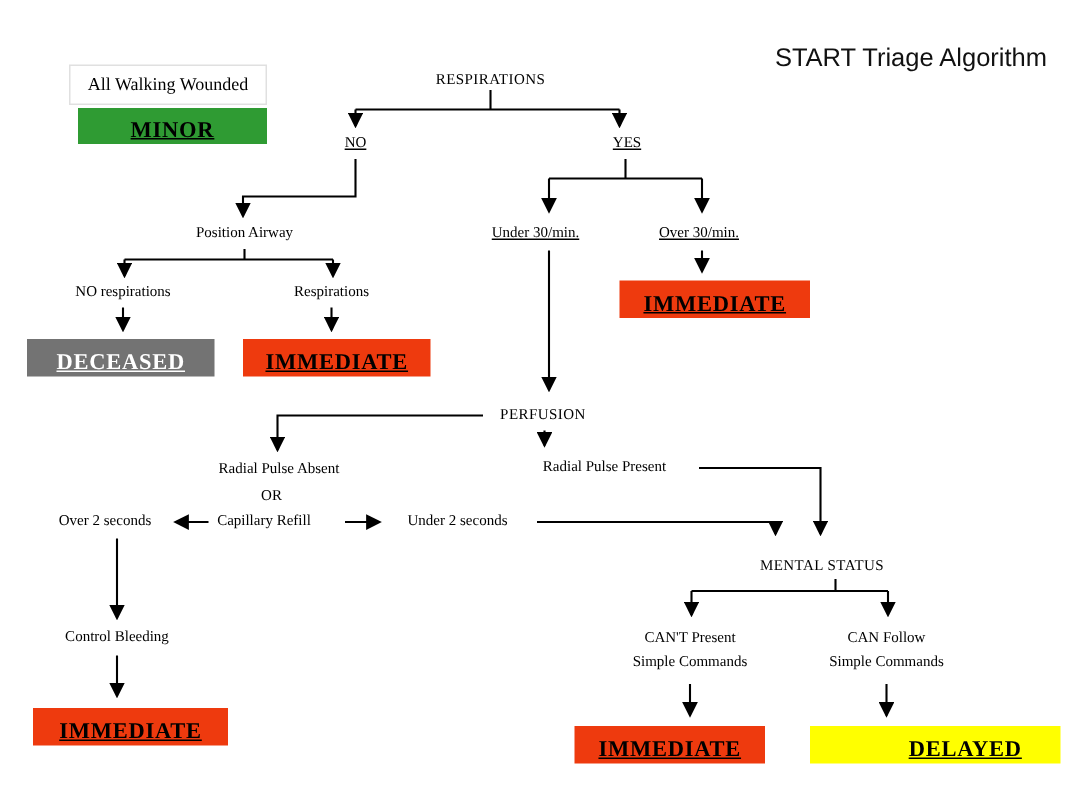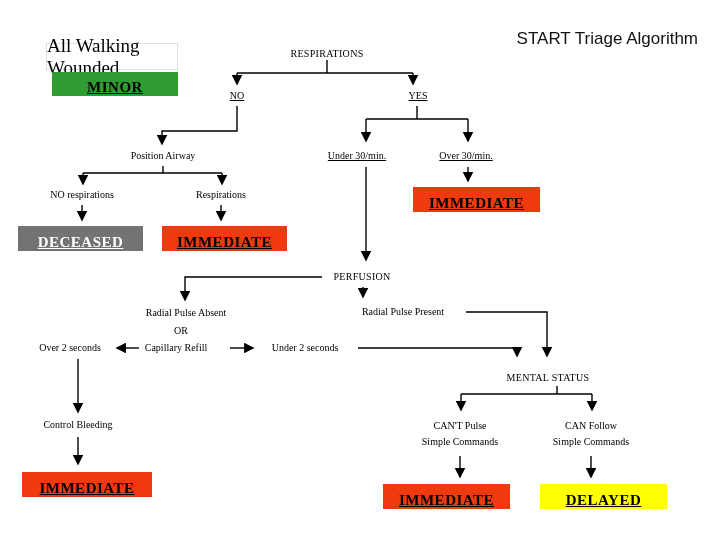--- a/index.html
+++ b/index.html
@@ -6,21 +6,21 @@
   #slide{position:relative;width:720px;height:540px;background:#ffffff;overflow:hidden;
          font-family:"Liberation Serif", serif;color:#000;}
   #title{position:absolute;top:29px;right:22px;font-family:"Liberation Sans", sans-serif;
          font-weight:normal;font-size:17px;color:#111;}
   .lbl{position:absolute;transform:translateX(-50%);white-space:nowrap;font-size:10px;line-height:14px;}
   .lbl.caps{letter-spacing:0.3px;}
   .u{text-decoration:underline;}
   .two{text-align:center;line-height:16px;}
   .two span{display:block;}
   .wwbox{position:absolute;left:46px;top:43px;width:130px;height:25px;border:1px solid #e0e0e0;
-         display:flex;align-items:center;justify-content:center;font-size:19px;}
+         display:flex;align-items:center;justify-content:center;font-size:12px;}
   .box{position:absolute;display:flex;align-items:flex-end;justify-content:center;}
   .boxlbl{font-weight:bold;font-size:15px;text-decoration:underline;letter-spacing:0.5px;}
   .box.dark .boxlbl{color:#ffffff;}
   svg.edges{position:absolute;left:0;top:0;pointer-events:none;}
   svg.edges path{fill:none;stroke:#000;stroke-width:1.4;}
 </style>
 </head>
 <body>
 
 <div id="slide">
@@ -79,21 +79,21 @@
   <div class="lbl" style="left:186px;top:306px">Radial Pulse Absent</div>
   <div class="lbl" style="left:181px;top:324px">OR</div>
   <div class="lbl" style="left:176px;top:341px">Capillary Refill</div>
   <div class="lbl" style="left:70px;top:341px">Over 2 seconds</div>
   <div class="lbl" style="left:305px;top:341px">Under 2 seconds</div>
   <div class="lbl caps" style="left:548px;top:371px">MENTAL STATUS</div>
   <div class="lbl" style="left:403px;top:305px">Radial Pulse Present</div>
   <div class="lbl" style="left:78px;top:418px">Control Bleeding</div>
 
   <div class="lbl two" style="left:460px;top:418px">
-    <span>CAN'T Pulse</span>
+    <span>CAN'T Present</span>
     <span>Simple Commands</span>
   </div>
   <div class="lbl two" style="left:591px;top:418px">
     <span>CAN Follow</span>
     <span>Simple Commands</span>
   </div>
 
   <div class="box" style="left: 52px; top: 72px; width: 126px; height: 24px; background-color: rgb(47, 155, 51);">
     <span class="boxlbl">MINOR</span>
   </div>
@@ -105,17 +105,17 @@
   </div>
   <div class="box" style="left: 413px; top: 187px; width: 127px; height: 25px; background-color: rgb(238, 58, 14);">
     <span class="boxlbl">IMMEDIATE</span>
   </div>
   <div class="box" style="left: 22px; top: 472px; width: 130px; height: 25px; background-color: rgb(238, 58, 14);">
     <span class="boxlbl">IMMEDIATE</span>
   </div>
   <div class="box" style="left: 383px; top: 484px; width: 127px; height: 25px; background-color: rgb(238, 58, 14);">
     <span class="boxlbl">IMMEDIATE</span>
   </div>
-  <div class="box" style="left: 540px; top: 484px; width: 127px; height: 25px; background-color: rgb(255, 255, 0);">
+  <div class="box" style="left: 540px; top: 484px; width: 127px; height: 25px; background-color: rgb(255, 255, 0); padding-left: 40px;">
     <span class="boxlbl">DELAYED</span>
   </div>
 
 </div>
 
 </body></html>

